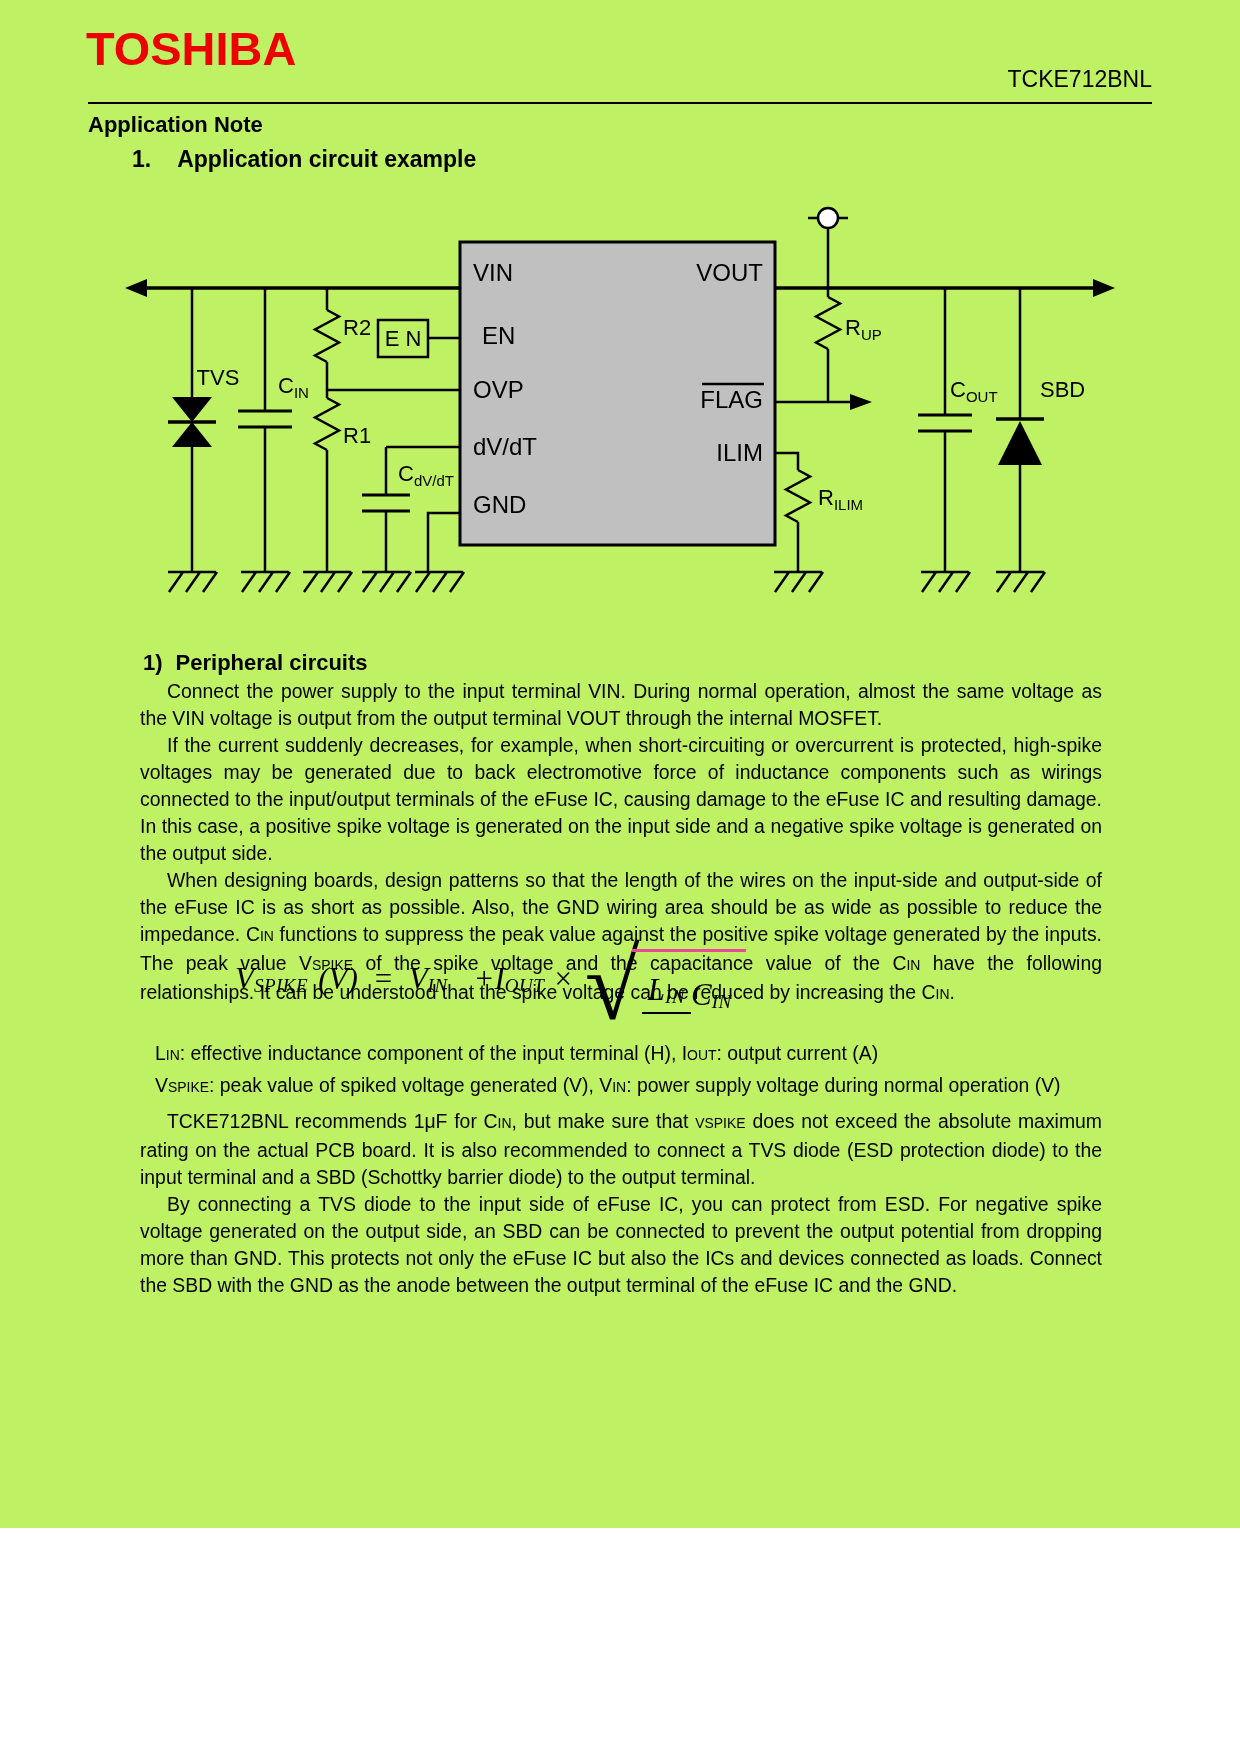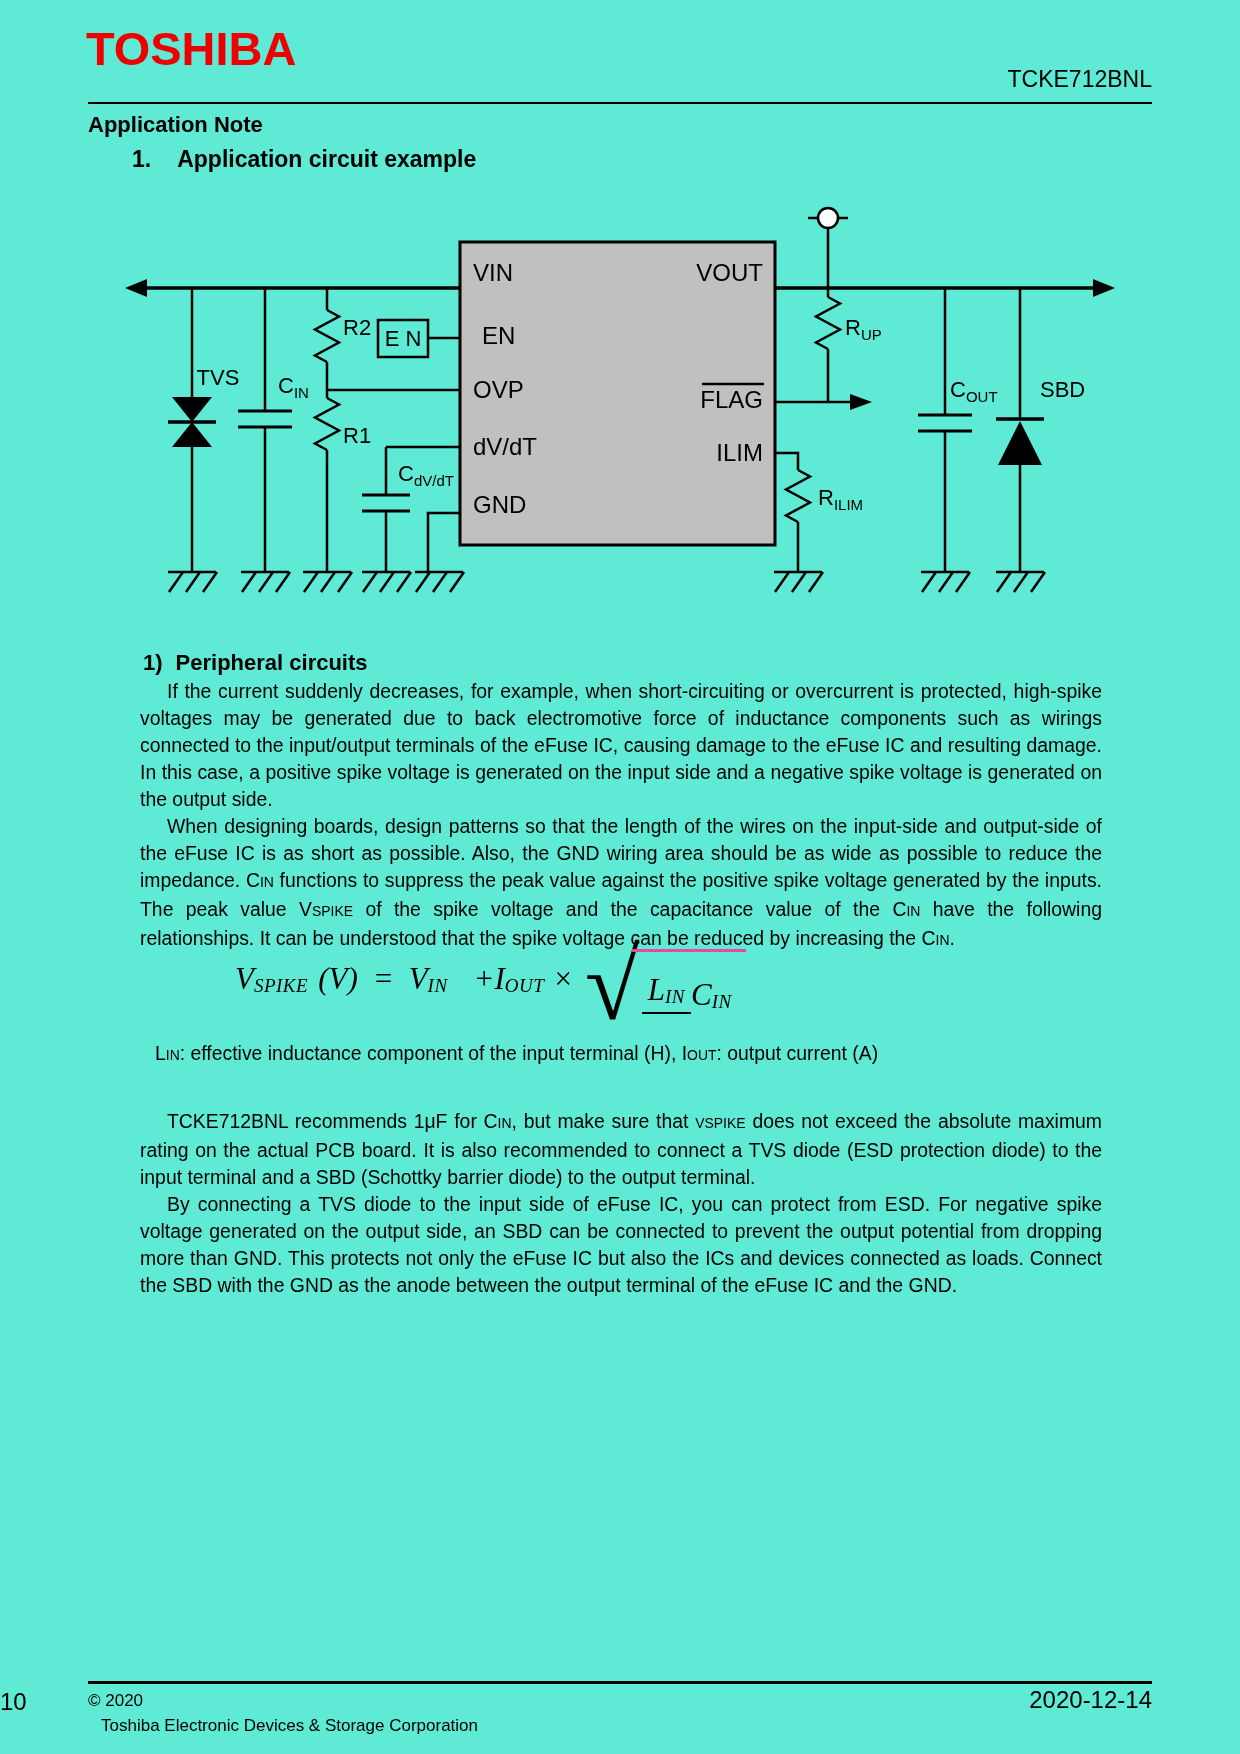--- a/index.html
+++ b/index.html
@@ -1,16 +1,16 @@
 <!DOCTYPE html>
 <html><head>
 <meta charset="utf-8">
 <style>
   html,body{margin:0;padding:0;background:#fff;}
-  .page{position:relative;width:1240px;height:1754px;background:#5eead4;overflow:hidden;
+  .page{position:relative;width:1240px;height:1528px;background:#bef264;overflow:hidden;
         font-family:"Liberation Sans",sans-serif;color:#000;}
 
   
   .logo{position:absolute;left:86px;top:22px;font-size:46px;font-weight:bold;
         letter-spacing:0px;color:#ee0000;transform:scaleX(1.02);transform-origin:left;}
   .part-number{position:absolute;right:88px;top:66px;font-size:23px;}
   .rule-top{position:absolute;left:88px;top:102px;width:1064px;height:2px;background:#000;}
   .doc-type{position:absolute;left:88px;top:112px;font-size:22px;font-weight:bold;}
   .sec-head{position:absolute;left:132px;top:146px;font-size:23px;font-weight:bold;}
   .sec-head .num{margin-right:26px;}
@@ -175,40 +175,42 @@
         <text x="990" y="222">SBD</text>
       </g>
     </svg>
   </div>
 
   <div class="peri-head">
     <span class="pnum">1)</span><span>Peripheral circuits</span>
   </div>
 
   <div class="paras1">
+    <p>Connect the power supply to the input terminal VIN. During normal operation, almost the same voltage as the VIN voltage is output from the output terminal VOUT through the internal MOSFET.</p>
     <p>If the current suddenly decreases, for example, when short-circuiting or overcurrent is protected, high-spike voltages may be generated due to back electromotive force of inductance components such as wirings connected to the input/output terminals of the eFuse IC, causing damage to the eFuse IC and resulting damage. In this case, a positive spike voltage is generated on the input side and a negative spike voltage is generated on the output side.</p>
     <p>When designing boards, design patterns so that the length of the wires on the input-side and output-side of the eFuse IC is as short as possible. Also, the GND wiring area should be as wide as possible to reduce the impedance. C<span class="sub">IN</span> functions to suppress the peak value against the positive spike voltage generated by the inputs. The peak value V<span class="sub">SPIKE</span> of the spike voltage and the capacitance value of the C<span class="sub">IN</span> have the following relationships. It can be understood that the spike voltage can be reduced by increasing the C<span class="sub">IN</span>.</p>
   </div>
 
   <div class="formula">
     <span class="tok"><span>V</span><span class="fsub">SPIKE</span></span>
     <span class="tok f-paren">(V)</span>
     <span class="tok f-eq">=</span>
     <span class="tok"><span>V</span><span class="fsub">IN</span></span>
     <span class="tok f-plus"><span>+</span><span>I</span><span class="fsub">OUT</span></span>
     <span class="tok f-times">×</span>
     <span class="rad-sign">√</span>
     <span class="rad-box">
       <span class="fr-num"><span>L</span><span class="fsub">IN</span></span>
       <span class="fr-den"><span>C</span><span class="fsub">IN</span></span>
     </span>
   </div>
 
   <div class="notes">
     <div>L<span class="sub">IN</span>: effective inductance component of the input terminal (H), I<span class="sub">OUT</span>: output current (A)</div>
+    <div>V<span class="sub">SPIKE</span>: peak value of spiked voltage generated (V), V<span class="sub">IN</span>: power supply voltage during normal operation (V)</div>
   </div>
 
   <div class="paras2">
     <p>TCKE712BNL recommends 1μF for C<span class="sub">IN</span>, but make sure that <span class="sub">VSPIKE</span> does not exceed the absolute maximum rating on the actual PCB board. It is also recommended to connect a TVS diode (ESD protection diode) to the input terminal and a SBD (Schottky barrier diode) to the output terminal.</p>
     <p>By connecting a TVS diode to the input side of eFuse IC, you can protect from ESD. For negative spike voltage generated on the output side, an SBD can be connected to prevent the output potential from dropping more than GND. This protects not only the eFuse IC but also the ICs and devices connected as loads. Connect the SBD with the GND as the anode between the output terminal of the eFuse IC and the GND.</p>
   </div>
 
   <div class="rule-bottom"></div>
   <div class="f-copy">© 2020</div>
   <div class="f-company">Toshiba Electronic Devices &amp; Storage Corporation</div>

